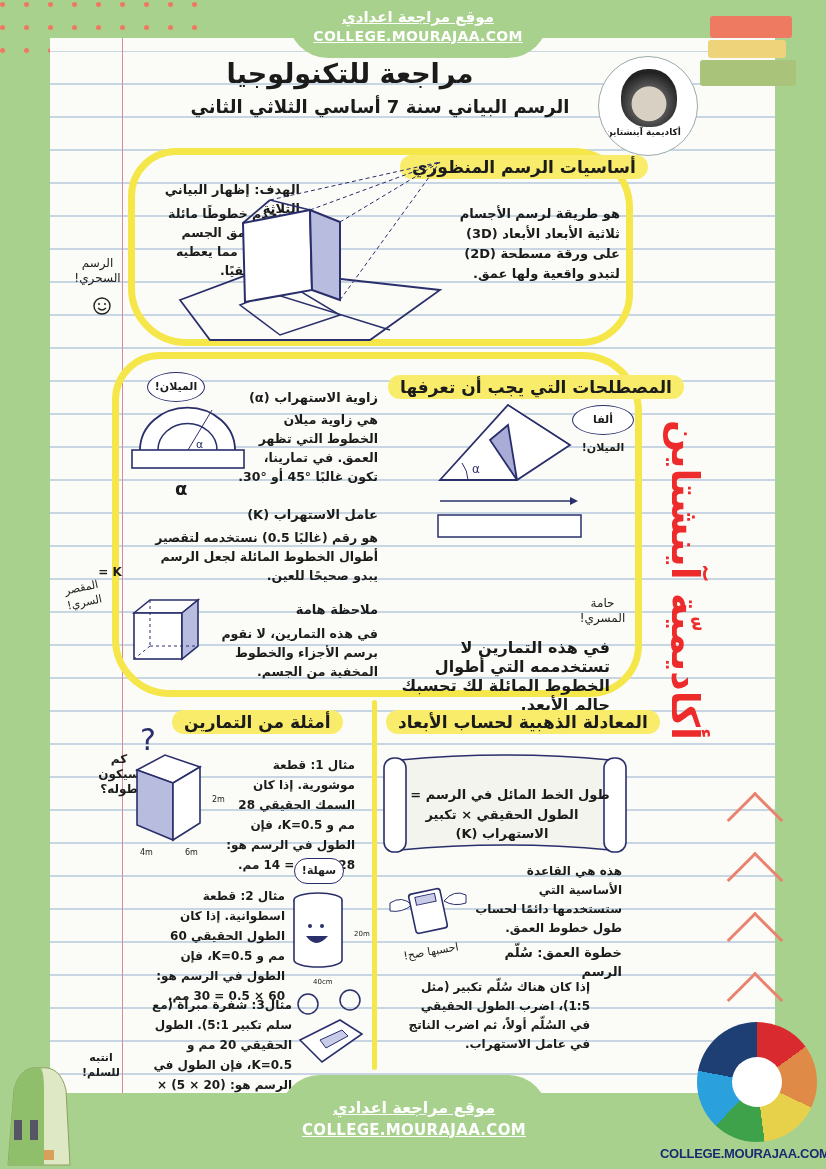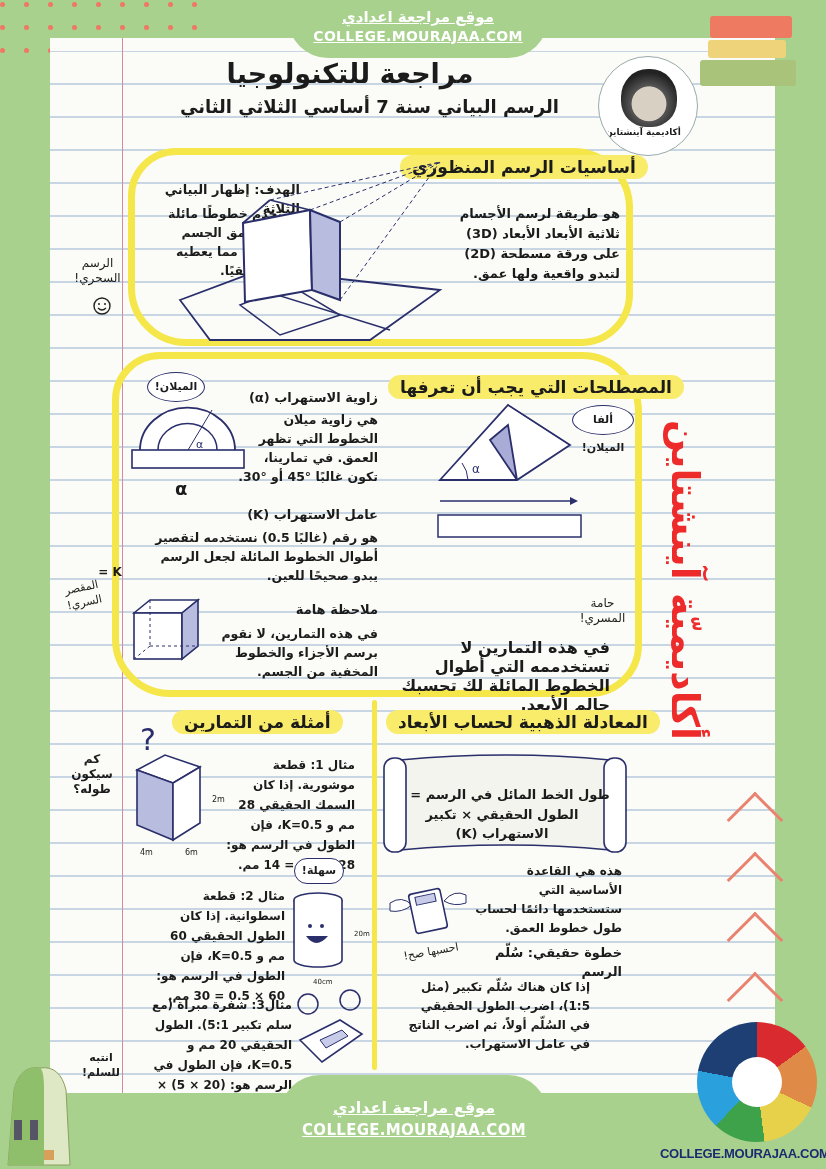--- a/index.html
+++ b/index.html
@@ -27,21 +27,21 @@
   
   .top-banner {
     position: absolute; left: 288px; top: 0; width: 260px; height: 58px;
     background: #a8d18d; border-radius: 0 0 40px 40px;
     text-align: center; color: #fff; padding-top: 8px;
   }
   .top-banner .ar { font-size: 15px; font-weight: bold; text-decoration: underline; display: block; line-height: 18px; }
   .top-banner .en { font-size: 14px; font-weight: bold; text-decoration: underline; display: block; line-height: 20px; letter-spacing: 0.3px; }
 
   .title { position: absolute; left: 200px; top: 58px; width: 300px; text-align: center; font-size: 27px; font-weight: bold; direction: rtl; }
-  .subtitle { position: absolute; left: 180px; top: 96px; width: 400px; text-align: left; font-size: 18px; font-weight: bold; direction: rtl; }
+  .subtitle { position: absolute; left: 180px; top: 96px; width: 400px; text-align: center; font-size: 18px; font-weight: bold; direction: rtl; }
 
   
   .logo { position: absolute; left: 598px; top: 56px; width: 100px; height: 100px; border-radius: 50%; border: 1.5px solid #9aa; background: #fff; overflow: hidden; }
   .logo .face { position: absolute; left: 22px; top: 12px; width: 56px; height: 58px; border-radius: 48% 48% 45% 45%; background: radial-gradient(circle at 50% 60%, #d9d0c4 0 38%, #555 40%, #222 70%); }
   .logo .cap { position: absolute; left: 6px; top: 70px; width: 88px; text-align: left; font-size: 9px; font-weight: bold; direction: rtl; }
 
   
   .books { position: absolute; left: 700px; top: 12px; width: 100px; height: 80px; }
   .books div { position: absolute; border-radius: 3px; }
 
@@ -228,28 +228,28 @@
 <div class="txt" style="left:470px;top:862px;width:152px;font-size:12px;">هذه هي القاعدة الأساسية التي ستستخدمها دائمًا لحساب طول خطوط العمق.</div>
 
 <svg style="left:388px;top:885px;" width="80" height="50" viewBox="0 0 80 50">
   <path d="M2 18 Q14 10 24 20 Q14 28 2 26 Z" fill="#fff" stroke="#2a2f6b"></path>
   <path d="M78 10 Q66 4 56 16 Q66 22 78 18 Z" fill="#fff" stroke="#2a2f6b"></path>
   <rect x="24" y="6" width="32" height="40" rx="3" fill="#fff" stroke="#2a2f6b" stroke-width="1.6" transform="rotate(-12 40 26)"></rect>
   <rect x="30" y="10" width="20" height="8" fill="#c8cce8" stroke="#2a2f6b" transform="rotate(-12 40 26)"></rect>
 </svg>
 <div class="note" style="left:396px;top:944px;width:70px;transform:rotate(-10deg);">احسبها صح!</div>
 
-<div class="txt h" style="left:470px;top:943px;width:152px;">خطوة حقيقي: سُلّم الرسم</div>
+<div class="txt h" style="left:470px;top:943px;width:152px;">خطوة العمق: سُلّم الرسم</div>
 <div class="txt" style="left:400px;top:978px;width:190px;font-size:12px;">إذا كان هناك سُلّم تكبير (مثل 1:5)، اضرب الطول الحقيقي في السُلّم أولاً، ثم اضرب الناتج في عامل الاستهراب.</div>
 
 <div style="position:absolute;left:372px;top:700px;width:5px;height:370px;background:#f5e64a;border-radius:3px;"></div>
 
 <div class="sec-title" style="left:172px;top:710px;">أمثلة من التمارين</div>
 
-<div class="note" style="left:63px;top:752px;width:58px;font-size:12px;font-weight:bold;">كم سيكون طوله؟</div>
+<div class="note" style="left:90px;top:752px;width:58px;font-size:12px;font-weight:bold;">كم سيكون طوله؟</div>
 <div style="position:absolute;left:140px;top:722px;font-size:30px;color:#2a2f6b;">?</div>
 
 <svg style="left:135px;top:755px;" width="80" height="95" viewBox="0 0 80 95">
   <polygon points="2,15 30,0 65,12 38,28" fill="#fff" stroke="#2a2f6b" stroke-width="1.6"></polygon>
   <polygon points="2,15 38,28 38,85 2,70" fill="#b8bde0" stroke="#2a2f6b" stroke-width="1.6"></polygon>
   <polygon points="38,28 65,12 65,68 38,85" fill="#fff" stroke="#2a2f6b" stroke-width="1.6"></polygon>
 </svg>
 <div style="position:absolute;left:140px;top:848px;font-size:8px;">4m</div>
 <div style="position:absolute;left:185px;top:848px;font-size:8px;">6m</div>
 <div style="position:absolute;left:212px;top:795px;font-size:8px;">2m</div>

